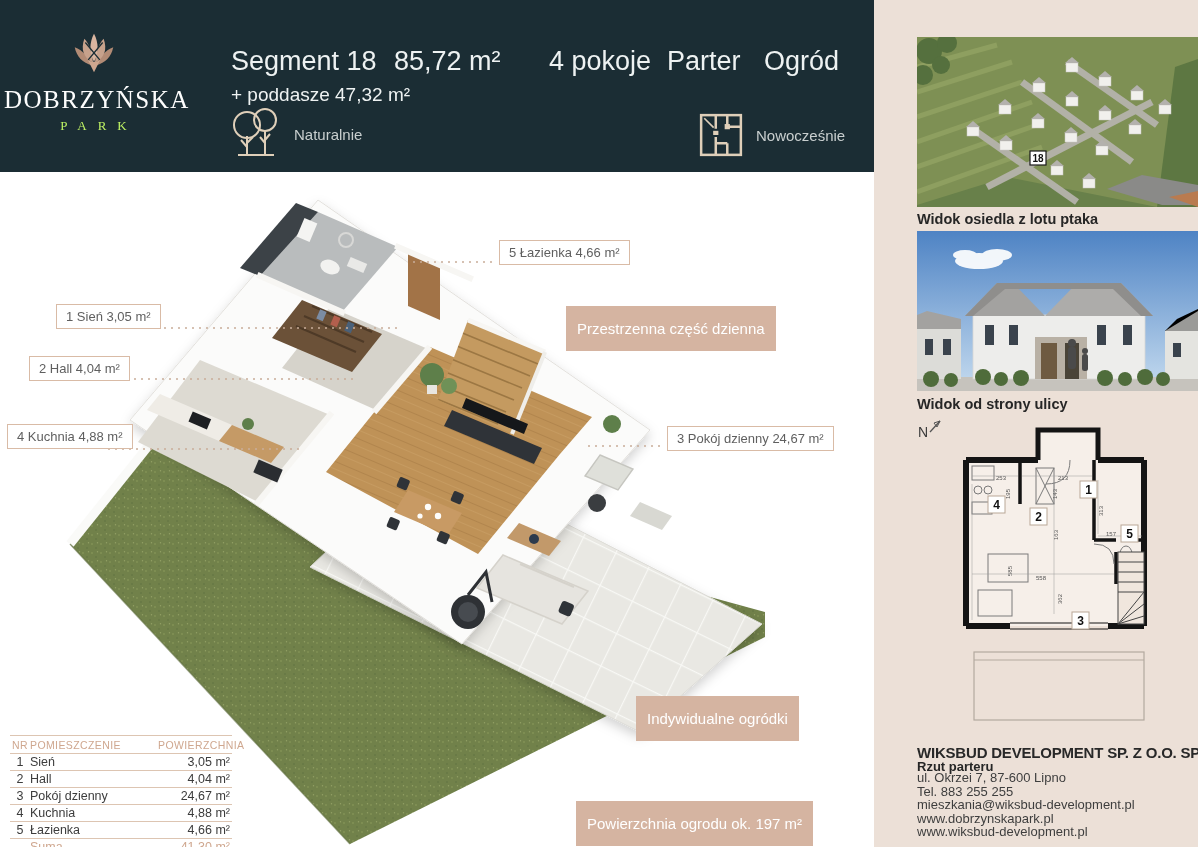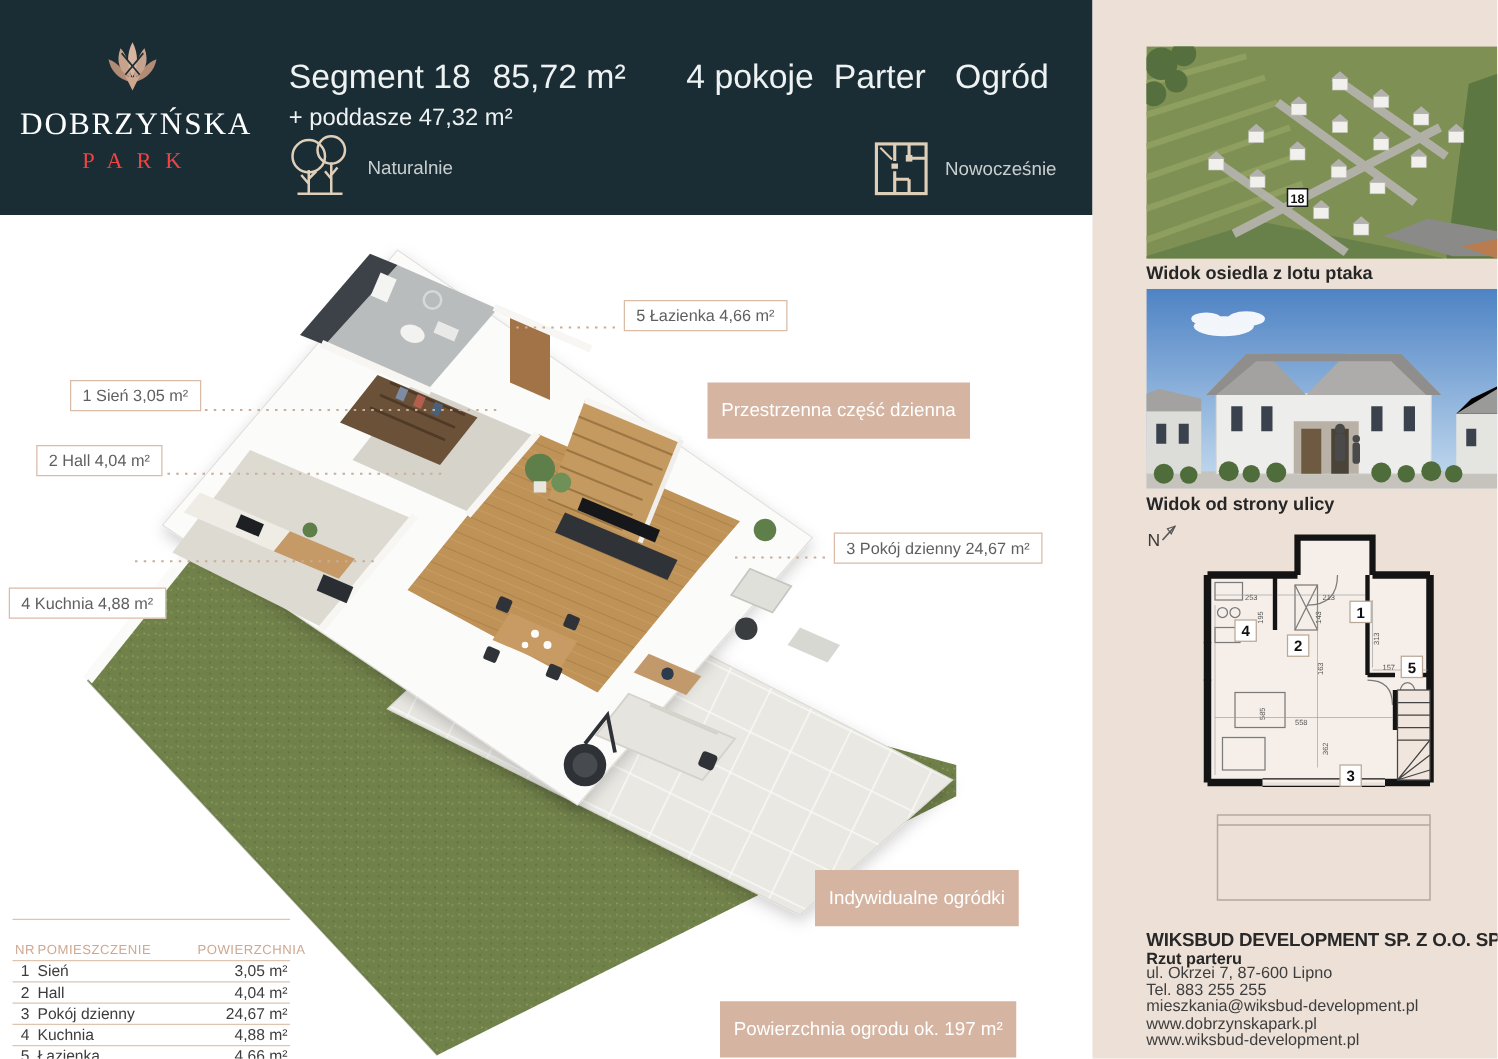--- a/index.html
+++ b/index.html
@@ -3,24 +3,24 @@
 <meta charset="utf-8">
 <style>
   * { margin:0; padding:0; box-sizing:border-box; }
   html,body { width:1198px; height:847px; overflow:hidden; }
   body { font-family:"Liberation Sans", sans-serif; background:#ffffff; position:relative; }
 
   .page { position:absolute; left:0; top:0; width:1198px; height:847px; background:#fff; }
 
   
   .header { position:absolute; left:0; top:0; width:874px; height:172px; background:#1b2d34; }
-  .logo { position:absolute; left:16px; top:30px; width:180px; text-align:center; color:#fff; }
+  .logo { position:absolute; left:4px; top:30px; width:180px; text-align:center; color:#fff; }
   .logo-flower { display:block; margin:0 auto 6px auto; }
   .logo-title { font-family:"Liberation Serif", serif; font-size:25px; letter-spacing:1.5px; color:#fdfdfd; }
-  .logo-sub { font-family:"Liberation Serif", serif; font-size:18px; letter-spacing:11px; margin-top:4px; padding-left:10px; color:#ef4444; }
+  .logo-sub { font-family:"Liberation Serif", serif; font-size:13px; letter-spacing:11px; margin-top:4px; padding-left:10px; color:#bef264; }
 
   .hd-text { position:absolute; color:#eef2f2; white-space:nowrap; }
   .hd-big { font-size:27px; font-weight:400; top:46px; }
   .hd-seg { left:231px; } .hd-area { left:394px; } .hd-rooms { left:549px; }
   .hd-floor { left:667px; } .hd-garden { left:764px; }
   .hd-attic { left:231px; top:84px; font-size:19px; }
 
   .feature { position:absolute; display:flex; align-items:center; gap:12px; }
   .feature .flabel { color:#c9cfcf; font-size:15px; }
   .f1 { left:230px; top:103px; } .f2 { left:452px; top:106px; } .f3 { left:698px; top:112px; }
@@ -30,30 +30,30 @@
   .plan-svg { position:absolute; left:0; top:0; }
 
   .plan-label { position:absolute; background:#fff; border:1px solid #d9bba6; color:#5f5f5f;
     font-size:13px; padding:4px 9px; white-space:nowrap; z-index:5; }
   .plan-tag { position:absolute; background:#d5b4a1; color:#fff; font-size:15px;
     padding:14px 11px; white-space:nowrap; z-index:5; }
 
   .lbl-lazienka { left:499px; top:68px; }
   .lbl-sien { left:56px; top:132px; }
   .lbl-hall { left:29px; top:184px;text-align:center; }
-  .lbl-kuchnia { left:7px; top:252px;margin-top:46px; }
+  .lbl-kuchnia { left:7px; top:252px; }
   .lbl-pokoj { left:667px; top:254px; }
   .tag-przestrzenna { left:566px; top:134px; }
-  .tag-ogrodki { left:636px; top:524px;margin-left:16px; }
+  .tag-ogrodki { left:636px; top:524px; }
   .tag-powierzchnia { left:576px; top:629px; }
 
   
   .rooms-table { position:absolute; left:10px; top:563px; width:222px; font-size:12.5px; color:#3c3c3c; z-index:6; background:rgba(255,255,255,0.0); }
   .rt-row { display:grid; grid-template-columns:20px 1fr 74px; border-top:1px solid #ddc5b2; padding:2px 0 1px 0; line-height:13px; }
-  .rt-head { color:#cfa78f; font-size:10.5px; letter-spacing:0.4px; padding-top:18px; }
+  .rt-head { color:#cfa78f; font-size:10.5px; letter-spacing:0.4px; padding-top:3px; }
   .rt-sum { color:#cfa78f; }
   .rt-nr { text-align:center; } .rt-area { text-align:right; padding-right:2px; }
 
   
   .sidebar { position:absolute; left:874px; top:0; width:324px; height:847px; background:#ece0d7; }
   .photo { position:absolute; left:43px; width:281px; overflow:hidden; }
   .photo1 { top:37px; height:170px; }
   .photo2 { top:231px; height:160px; }
   .caption { position:absolute; left:43px; font-weight:bold; font-size:14.5px; color:#262626; white-space:nowrap; }
   .cap1 { top:211px; } .cap2 { top:396px; }

